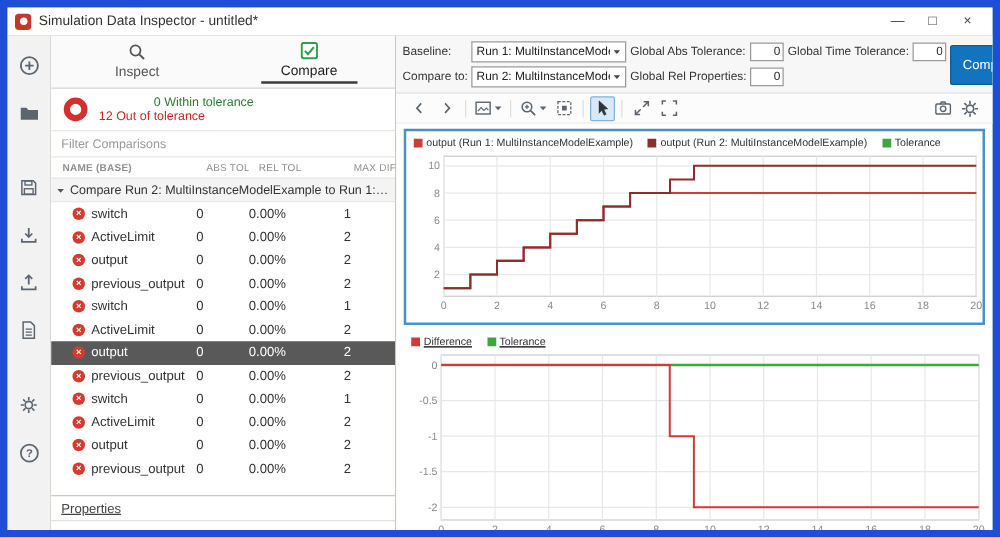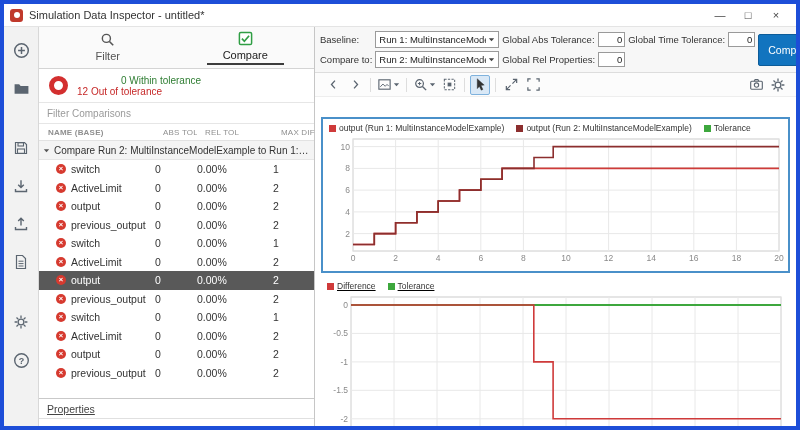--- a/index.html
+++ b/index.html
@@ -1,17 +1,17 @@
 <!DOCTYPE html>
 <html><head>
 <meta charset="utf-8">
 <style>
   * { box-sizing: border-box; margin: 0; padding: 0; }
   body { font-family: "Liberation Sans", "DejaVu Sans", sans-serif; background:#ddd; }
-  .window { width:800px; height:430px; background:#fef9c3; border:4px solid #1d4ed8; display:flex; flex-direction:column; overflow:hidden; }
+  .window { width:800px; height:430px; background:#fef9c3; border:6px solid #1d4ed8; display:flex; flex-direction:column; overflow:hidden; }
 
   
   .titlebar { height:23px; flex:0 0 23px; display:flex; align-items:center; gap:6px; padding:0 6px; background:#fff; border-bottom:1px solid #e4e4e4; font-size:11px; color:#333; }
   .app-icon { width:13px; height:13px; border-radius:3px; background:#c0392b; position:relative; }
   .app-icon::after { content:""; position:absolute; left:3.5px; top:3.5px; width:6px; height:6px; border-radius:50%; background:#fff; }
   .win-controls { margin-left:auto; display:flex; }
   .win-btn { width:28px; text-align:center; font-size:11px; color:#444; cursor:default; }
 
   .main { flex:1; display:flex; min-height:0; }
 
@@ -63,21 +63,21 @@
   .selectbox .caret { margin-left:2px; color:#444; }
   .tolinput { width:27px; height:15px; border:1px solid #9a9a9a; text-align:right; font-size:9.5px; padding:0 2px; font-family:inherit; color:#222; }
   .cmp-btn { grid-column:7; grid-row:1 / 3; justify-self:end; align-self:center; background:#1274bf; color:#fff; border:1px solid #0d5c99; border-radius:2px; font-size:10.5px; padding:9px 9px; font-family:inherit; cursor:default; }
 
   .charttoolbar { flex:0 0 24px; display:flex; align-items:center; gap:2px; padding:0 8px; background:#fcfcfc; border-bottom:1px solid #eee; color:#5b6570; }
   .ct-btn { min-width:20px; height:20px; display:flex; align-items:center; justify-content:center; gap:1px; border:1px solid transparent; border-radius:2px; }
   .ct-btn.active { background:#d9e8f6; border-color:#7fb2dd; }
   .ct-sep { width:1px; height:14px; background:#ddd; margin:0 3px; }
   .ct-spacer { flex:1; }
 
-  .chartwrap-top { margin:20px 6px 2px; border:2px solid #4a90c9; padding:2px 4px 2px; background:#fff; }
+  .chartwrap-top { margin:4px 6px 2px; border:2px solid #4a90c9; padding:2px 4px 2px; background:#fff; }
   .chartwrap-bottom { margin:2px 6px 16px; padding:2px 4px 2px; background:#fff;text-decoration:underline; }
   .legend { display:flex; align-items:center; gap:12px; font-size:8.5px; color:#333; height:14px; padding-left:2px; overflow:hidden; white-space:nowrap; }
   .leg-item { display:inline-flex; align-items:center; gap:3px; }
   .leg-sq { width:7px; height:7px; display:inline-block; }
   svg text { font-family:"Liberation Sans","DejaVu Sans",sans-serif; }
 </style>
 </head>
 <body>
 
 <div class="window">
@@ -163,21 +163,21 @@
 
     <div class="leftpanel">
       <div class="tabbar">
         <div class="tab">
           <span class="ticon" id="inspect-icon">
               <svg viewBox="0 0 16 16" width="15" height="15">
                 <circle cx="6.8" cy="6.8" r="4.3" fill="none" stroke="#555" stroke-width="1.5"></circle>
                 <path d="M10.1 10.1l4 4" stroke="#555" stroke-width="1.7"></path>
               </svg>
             </span>
-          <span class="tab-label">Filter</span>
+          <span class="tab-label">Inspect</span>
         </div>
         <div class="tab active">
           <span class="ticon" id="compare-icon">
               <svg viewBox="0 0 16 16" width="15" height="15">
                 <rect x="1.5" y="1.5" width="13" height="13" rx="1.5" fill="#fff" stroke="#2f9e44" stroke-width="1.6"></rect>
                 <path d="M4.2 8.2l2.6 2.8 5-6" fill="none" stroke="#2f9e44" stroke-width="1.8"></path>
               </svg>
             </span>
           <span class="tab-label">Compare</span>
         </div>

